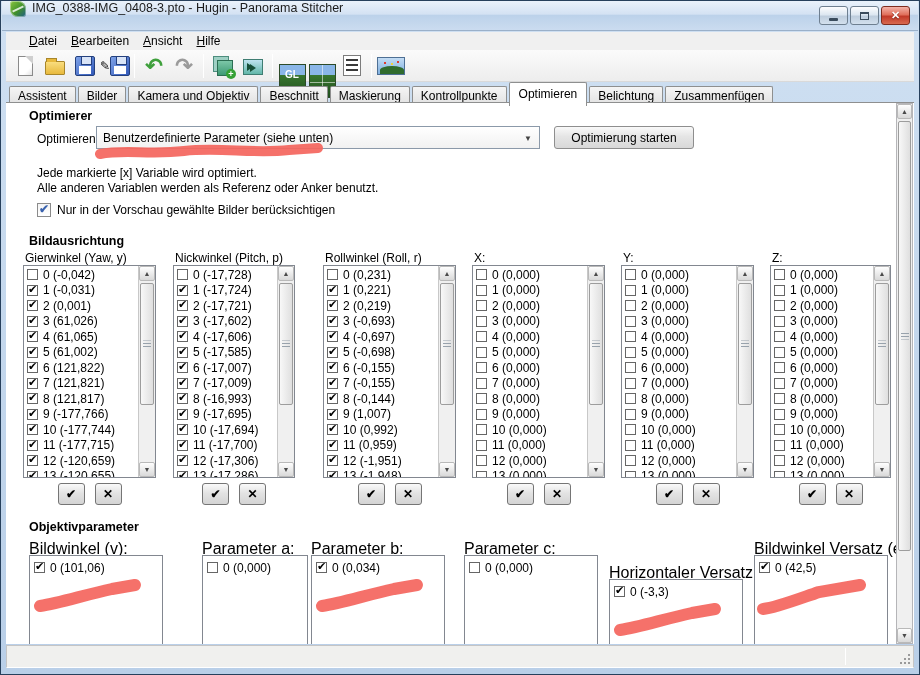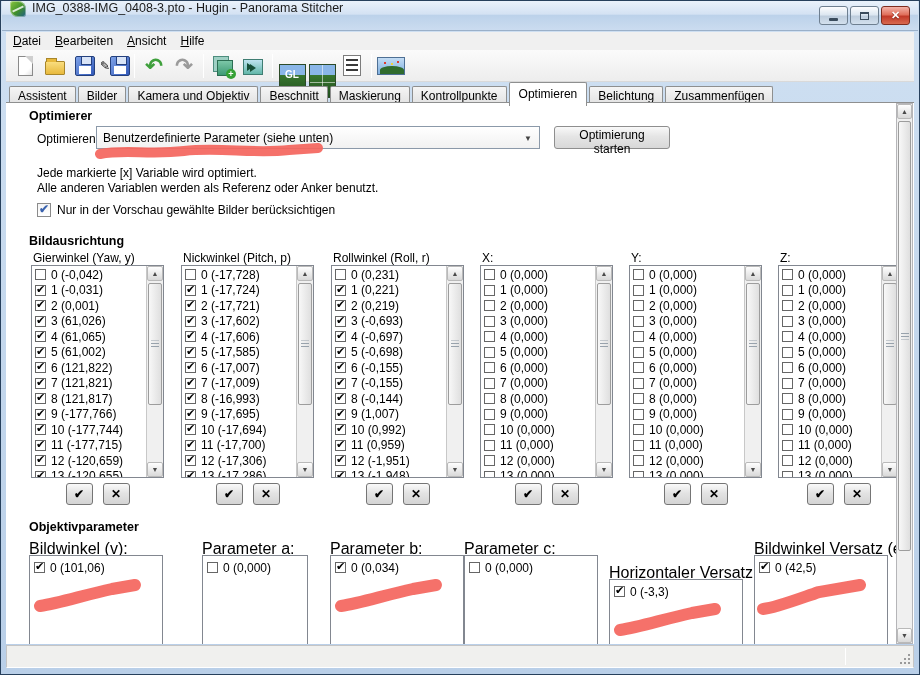--- a/index.html
+++ b/index.html
@@ -15,21 +15,21 @@
   .appicon::after{content:"";position:absolute;left:2px;top:7px;width:12px;height:2px;background:#fff;transform:rotate(-25deg);opacity:.8;}
   .title{font-size:12.5px;color:#1b1b1b;}
   .winbtns{position:absolute;right:8px;top:5px;display:flex;gap:2px;}
   .wbtn{width:29px;height:19px;border-radius:3px;border:1px solid #6e7f90;display:flex;align-items:center;justify-content:center;position:relative;}
   .wbtn.minb,.wbtn.maxb{background:linear-gradient(#fdfdfe,#dde7f1 45%,#becddd 55%,#d3e0ee);}
   .wbtn.closeb{background:linear-gradient(#f3b3a8,#e0705c 45%,#c23a29 55%,#d8694f);border-color:#7e2c1e;}
   .g-min{width:9px;height:3px;background:#3b4c5d;border-radius:1px;margin-top:7px;}
   .g-max{width:9px;height:8px;border:1px solid #3b4c5d;border-top:2px solid #3b4c5d;background:transparent;}
   .g-close{color:#fff;font-weight:bold;font-size:11px;text-shadow:0 1px 1px #7a1f12;}
   
-  .menubar{position:absolute;left:5px;right:5px;top:31px;height:18px;background:#f0f0f0;padding-left:0;display:flex;align-items:center;}
+  .menubar{position:absolute;left:5px;right:5px;top:31px;height:18px;background:#f0f0f0;padding-left:16px;display:flex;align-items:center;}
   .menu-item{padding:1px 7px;cursor:default;}
   
   .toolbar{position:absolute;left:5px;right:5px;top:49px;height:32px;background:linear-gradient(#fbfbfb,#ededed);
     border-bottom:1px solid #d9d9d9;display:flex;align-items:center;padding-left:4px;}
   .tb-btn{width:30px;height:28px;display:flex;align-items:center;justify-content:center;position:relative;}
   .tb-sep{width:1px;height:24px;background:#c3c3c3;border-right:1px solid #fff;margin:0 4px;}
   .tbi{position:relative;display:inline-block;}
   .new-project-icon{width:15px;height:20px;background:linear-gradient(135deg,#fff 70%,#e2e2e2);border:1px solid #8a8a8a;}
   .new-project-icon::after{content:"";position:absolute;right:-1px;top:-1px;border:4px solid #cfcfcf;border-left-color:transparent;border-bottom-color:transparent;}
   .open-project-icon{width:20px;height:14px;background:linear-gradient(#f9dd7e,#e8b93c);border:1px solid #a8862a;border-radius:1px;margin-top:5px;}
@@ -61,28 +61,28 @@
   .tab{position:relative;display:inline-block;top:1px;margin-right:2px;padding:2px 8px 3px;font-size:12px;
     background:linear-gradient(#f5f5f5,#e0e0e0);border:1px solid #8e8f8f;border-bottom:none;border-radius:2px 2px 0 0;cursor:default;}
   .tab.active{top:-1px;padding:4px 9px 5px;background:#fff;z-index:5;}
   
   .content{position:absolute;left:5px;right:5px;top:101px;height:542px;background:#fff;border-top:1px solid #8e8f8f;overflow:hidden;}
   .h1{position:absolute;left:23px;font-weight:bold;font-size:12.5px;}
   .lbl{position:absolute;left:31px;top:29px;}
   .dropdown{position:absolute;left:90px;top:23px;width:444px;height:23px;border:1px solid #8b99a9;
     background:linear-gradient(#fff,#f1f1f1);display:flex;align-items:center;padding:0 22px 0 6px;}
   .dd-arrow{position:absolute;right:7px;top:7px;font-size:8px;color:#444;}
-  .btn{position:absolute;left:548px;top:23px;width:116px;height:23px;font-family:"Liberation Sans",sans-serif;font-size:12px;
+  .btn{position:absolute;left:548px;top:23px;width:140px;height:23px;font-family:"Liberation Sans",sans-serif;font-size:12px;
     background:linear-gradient(#f9f9f9,#e5e5e5 45%,#d8d8d8);border:1px solid #8e8e8e;border-radius:3px;}
   .info{position:absolute;left:31px;}
   .cbrow{position:absolute;left:31px;top:100px;display:flex;align-items:center;gap:6px;}
   .tcb{width:14px;height:14px;border:1px solid #8b8b8b;background:linear-gradient(#f4f4f4,#fff);position:relative;display:inline-block;}
   .tcb.on::before{content:"✔";position:absolute;left:1px;top:-2px;font-size:12px;color:#3a62ad;font-weight:bold;}
   
-  .var-col{position:absolute;top:148px;width:133px;height:262px;margin-left:8px;}
+  .var-col{position:absolute;top:148px;width:133px;height:262px;}
   .col-title{position:absolute;left:2px;top:0;font-size:12px;}
   .listbox{position:absolute;left:0;top:14px;width:100%;height:213px;border:1px solid #828790;background:#fff;overflow:hidden;}
   .list-rows{position:absolute;left:3px;top:1px;right:18px;}
   .lrow{height:15.5px;display:flex;align-items:center;gap:5px;font-size:12px;white-space:nowrap;}
   .cb{width:11px;height:11px;border:1px solid #666;background:#fff;position:relative;flex:0 0 auto;}
   .cb.on::before{content:"✔";position:absolute;left:0px;top:-3px;font-size:11px;color:#000;}
   .colbtns{position:absolute;left:0;right:0;top:232px;text-align:center;}
   .sqbtn{width:27px;height:22px;margin:0 5px;font-family:"Liberation Sans",sans-serif;font-size:12px;font-weight:bold;
     background:linear-gradient(#fafafa,#e3e3e3 45%,#d4d4d4);border:1px solid #757575;border-radius:3px;}
   
@@ -276,21 +276,21 @@
             <span class="vscroll">
               <span class="sb-btn sb-up"></span>
               <span class="sb-thumb">
                 <span class="sb-grip"></span>
               </span>
               <span class="sb-btn sb-down"></span>
             </span>
           </div>
           <div class="colbtns"><button class="sqbtn">✔</button><button class="sqbtn">✕</button></div>
         </div>
-        <div class="var-col" style="left: 167px; width: 133px;">
+        <div class="var-col" style="left: 167px; width: 122px;">
           <div class="col-title">Nickwinkel (Pitch, p)</div>
           <div class="listbox">
             <div class="list-rows">
               <div class="lrow">
                 <span class="cb"></span>
                 <span>0 (-17,728)</span>
               </div>
               <div class="lrow">
                 <span class="cb on"></span>
                 <span>1 (-17,724)</span>
@@ -656,21 +656,21 @@
         </div>
         <div class="lens-col" style="left: 168px; padding-left: 28px;">
           <div class="lens-label">Parameter a:</div>
           <div class="lensbox">
             <div class="lrow">
               <span class="cb"></span>
               <span>0 (0,000)</span>
             </div>
           </div>
         </div>
-        <div class="lens-col" style="left: 324px;">
+        <div class="lens-col" style="left: 305px;">
           <div class="lens-label">Parameter b:</div>
           <div class="lensbox">
             <div class="lrow">
               <span class="cb on"></span>
               <span>0 (0,034)</span>
             </div>
             <svg class="scribble" width="112" height="38" viewBox="0 0 112 38" style="position:absolute;left:2px;top:22px">
               <path d="M8,28 C28,25 52,17 80,11 L103,7" fill="none" stroke-width="12" stroke-linecap="round" opacity="0.92" stroke="#f4655d"></path>
             </svg>
           </div>

